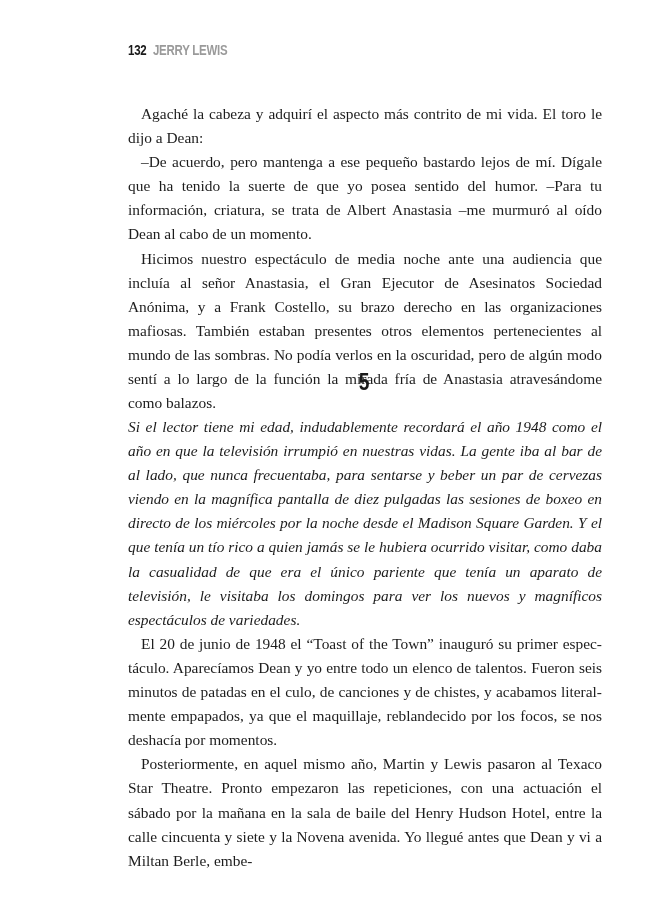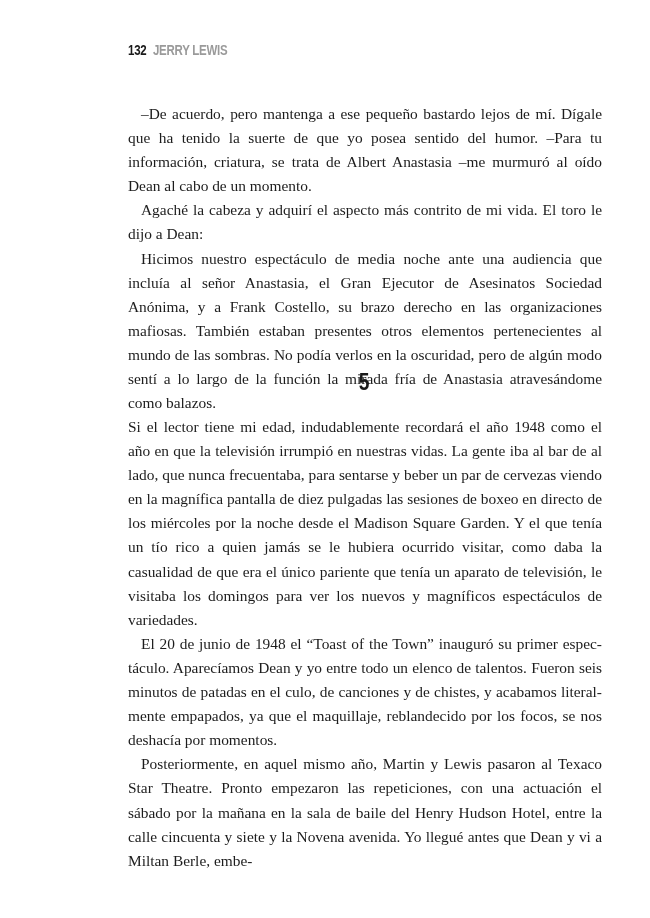--- a/index.html
+++ b/index.html
@@ -50,20 +50,21 @@
       color: #1c1c1c;
       text-align: justify;
     }
     .text-block p {
       margin: 0;
       text-indent: 13px;
       hyphens: manual;
     }
     .text-block p.noindent {
       text-indent: 0;
+      font-style: italic;
     }
     .block-1 { top: 102px; }
     .block-2 { top: 415px; }
     .chapter-number {
       position: absolute;
       left: 0;
       width: 650px;
       top: 368px;
       text-align: center;
       font-family: "Liberation Sans", sans-serif;
@@ -77,22 +78,22 @@
 </head>
 <body>
 
 <div class="page">
 
   <div class="running-head">
     <span class="folio">132</span><span class="author">JERRY LEWIS</span>
   </div>
 
   <div class="text-block block-1">
+    <p>Agaché la cabeza y adquirí el aspecto más contrito de mi vida. El toro le dijo a Dean:</p>
     <p>–De acuerdo, pero mantenga a ese pequeño bastardo lejos de mí. Dígale que ha tenido la suerte de que yo posea sentido del humor. –Para tu información, criatura, se trata de Albert Anastasia –me murmuró al oído Dean al cabo de un momento.</p>
-    <p>Agaché la cabeza y adquirí el aspecto más contrito de mi vida. El toro le dijo a Dean:</p>
     <p>Hicimos nuestro espectáculo de media noche ante una audiencia que incluía al señor Anastasia, el Gran Ejecutor de Asesinatos Sociedad Anónima, y a Frank Costello, su brazo derecho en las organizaciones mafiosas. También estaban presentes otros elementos pertenecientes al mundo de las sombras. No podía verlos en la oscuridad, pero de algún modo sentí a lo largo de la función la mirada fría de Anastasia atravesándome como balazos.</p>
   </div>
 
   <div class="chapter-number">5</div>
 
   <div class="text-block block-2">
     <p class="noindent">Si el lector tiene mi edad, indudablemente recordará el año 1948 como el año en que la televisión irrumpió en nuestras vidas. La gente iba al bar de al lado, que nunca frecuentaba, para sentarse y beber un par de cervezas viendo en la magnífica pantalla de diez pulgadas las sesiones de boxeo en directo de los miércoles por la noche desde el Madison Square Garden. Y el que tenía un tío rico a quien jamás se le hubiera ocurrido visitar, como daba la casualidad de que era el único pariente que tenía un aparato de televisión, le visitaba los domingos para ver los nuevos y magníficos espectáculos de variedades.</p>
     <p>El 20 de junio de 1948 el “Toast of the Town” inauguró su primer espec­táculo. Aparecíamos Dean y yo entre todo un elenco de talentos. Fueron seis minutos de patadas en el culo, de canciones y de chistes, y acabamos literal­mente empapados, ya que el maquillaje, reblandecido por los focos, se nos des­hacía por momentos.</p>
     <p>Posteriormente, en aquel mismo año, Martin y Lewis pasaron al Texaco Star Theatre. Pronto empezaron las repeticiones, con una actuación el sábado por la mañana en la sala de baile del Henry Hudson Hotel, entre la calle cincuenta y siete y la Novena avenida. Yo llegué antes que Dean y vi a Miltan Berle, embe-</p>
   </div>

